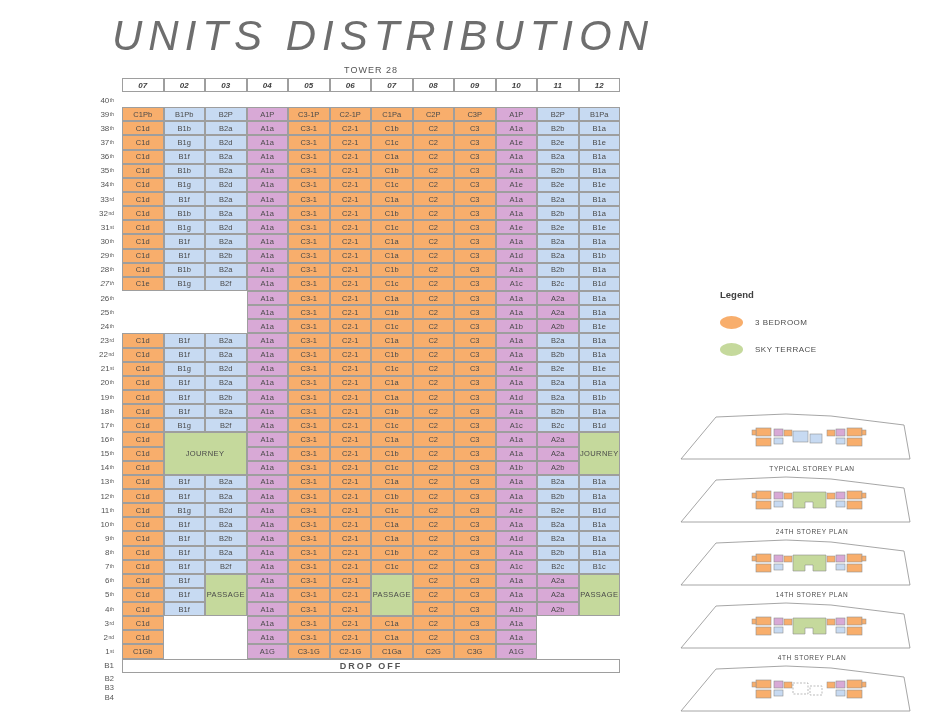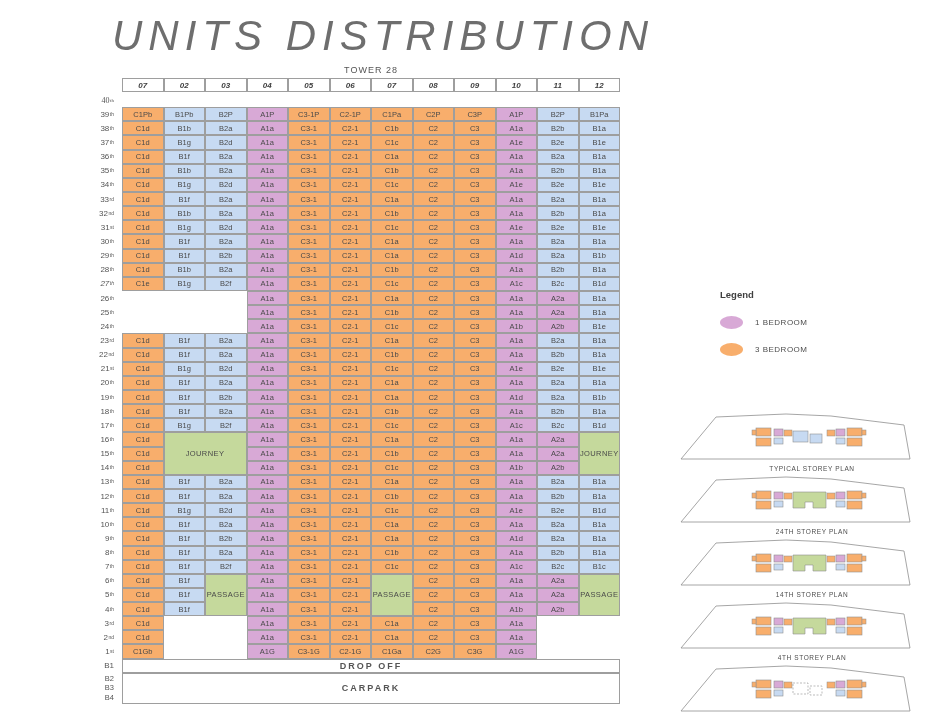--- a/index.html
+++ b/index.html
@@ -79,21 +79,21 @@
     <div class="col-header">05</div>
     <div class="col-header">06</div>
     <div class="col-header">07</div>
     <div class="col-header">08</div>
     <div class="col-header">09</div>
     <div class="col-header">10</div>
     <div class="col-header">11</div>
     <div class="col-header">12</div>
   </div>
 <div class="floor-labels">
-    <div class="floor-label" style="grid-row: 1; font-family: Liberation Serif, serif;">40<sup>th</sup></div>
+    <div class="floor-label" style="grid-row: 1;">40<sup>th</sup></div>
     <div class="floor-label" style="grid-row: 2;">39<sup>th</sup></div>
     <div class="floor-label" style="grid-row: 3;">38<sup>th</sup></div>
     <div class="floor-label" style="grid-row: 4;">37<sup>th</sup></div>
     <div class="floor-label" style="grid-row: 5;">36<sup>th</sup></div>
     <div class="floor-label" style="grid-row: 6;">35<sup>th</sup></div>
     <div class="floor-label" style="grid-row: 7;">34<sup>th</sup></div>
     <div class="floor-label" style="grid-row: 8;">33<sup>rd</sup></div>
     <div class="floor-label" style="grid-row: 9;">32<sup>nd</sup></div>
     <div class="floor-label" style="grid-row: 10;">31<sup>st</sup></div>
     <div class="floor-label" style="grid-row: 11;">30<sup>th</sup></div>
@@ -568,33 +568,32 @@
     <div class="cell c-empty" style="grid-area: 40 / 2 / span 1 / span 2;"></div>
     <div class="cell c-1br" style="grid-area: 40 / 4 / span 1 / span 1;">A1G</div>
     <div class="cell c-3br" style="grid-area: 40 / 5 / span 1 / span 1;">C3-1G</div>
     <div class="cell c-3br" style="grid-area: 40 / 6 / span 1 / span 1;">C2-1G</div>
     <div class="cell c-3br" style="grid-area: 40 / 7 / span 1 / span 1;">C1Ga</div>
     <div class="cell c-3br" style="grid-area: 40 / 8 / span 1 / span 1;">C2G</div>
     <div class="cell c-3br" style="grid-area: 40 / 9 / span 1 / span 1;">C3G</div>
     <div class="cell c-1br" style="grid-area: 40 / 10 / span 1 / span 1;">A1G</div>
     <div class="cell c-empty" style="grid-area: 40 / 11 / span 1 / span 2;"></div>
     <div class="cell c-white" style="grid-area: 41 / 1 / auto / span 12;">DROP OFF</div>
-    <div class="cell c-white" style="grid-area: 42 / 1 / auto / span 12;">CARPARK</div>
   </div>
 
 <div class="legend">
   <div class="legend-title">Legend</div>
   <div id="legend-items">
       <div class="legend-item">
-        <div class="legend-swatch" style="background: rgb(216, 169, 214);"></div>
-        <div class="legend-label">1 BEDROOM</div>
+        <div class="legend-swatch" style="background: rgb(248, 174, 108);"></div>
+        <div class="legend-label">3 BEDROOM</div>
       </div>
       <div class="legend-item">
-        <div class="legend-swatch" style="background: rgb(248, 174, 108);"></div>
-        <div class="legend-label">3 BEDROOM</div>
+        <div class="legend-swatch" style="background: rgb(197, 217, 156);"></div>
+        <div class="legend-label">SKY TERRACE</div>
       </div>
     </div>
 </div>
 
 <div class="plans" id="plans">
     <figure class="plan"><svg viewBox="0 0 258 50" width="258" height="50">
         <polygon points="50,5 120,2 165,4 238,13 244,47 15,47" fill="#fff" stroke="#8f8f8f" stroke-width="0.8"></polygon>
    <rect x="90" y="16" width="15" height="8" fill="#F8AE6C" stroke="#8f8f8f" stroke-width="0.6"></rect>
    <rect x="90" y="26" width="15" height="8" fill="#F8AE6C" stroke="#8f8f8f" stroke-width="0.6"></rect>
    <rect x="86" y="18" width="4" height="5" fill="#F8AE6C" stroke="#8f8f8f" stroke-width="0.5"></rect>

